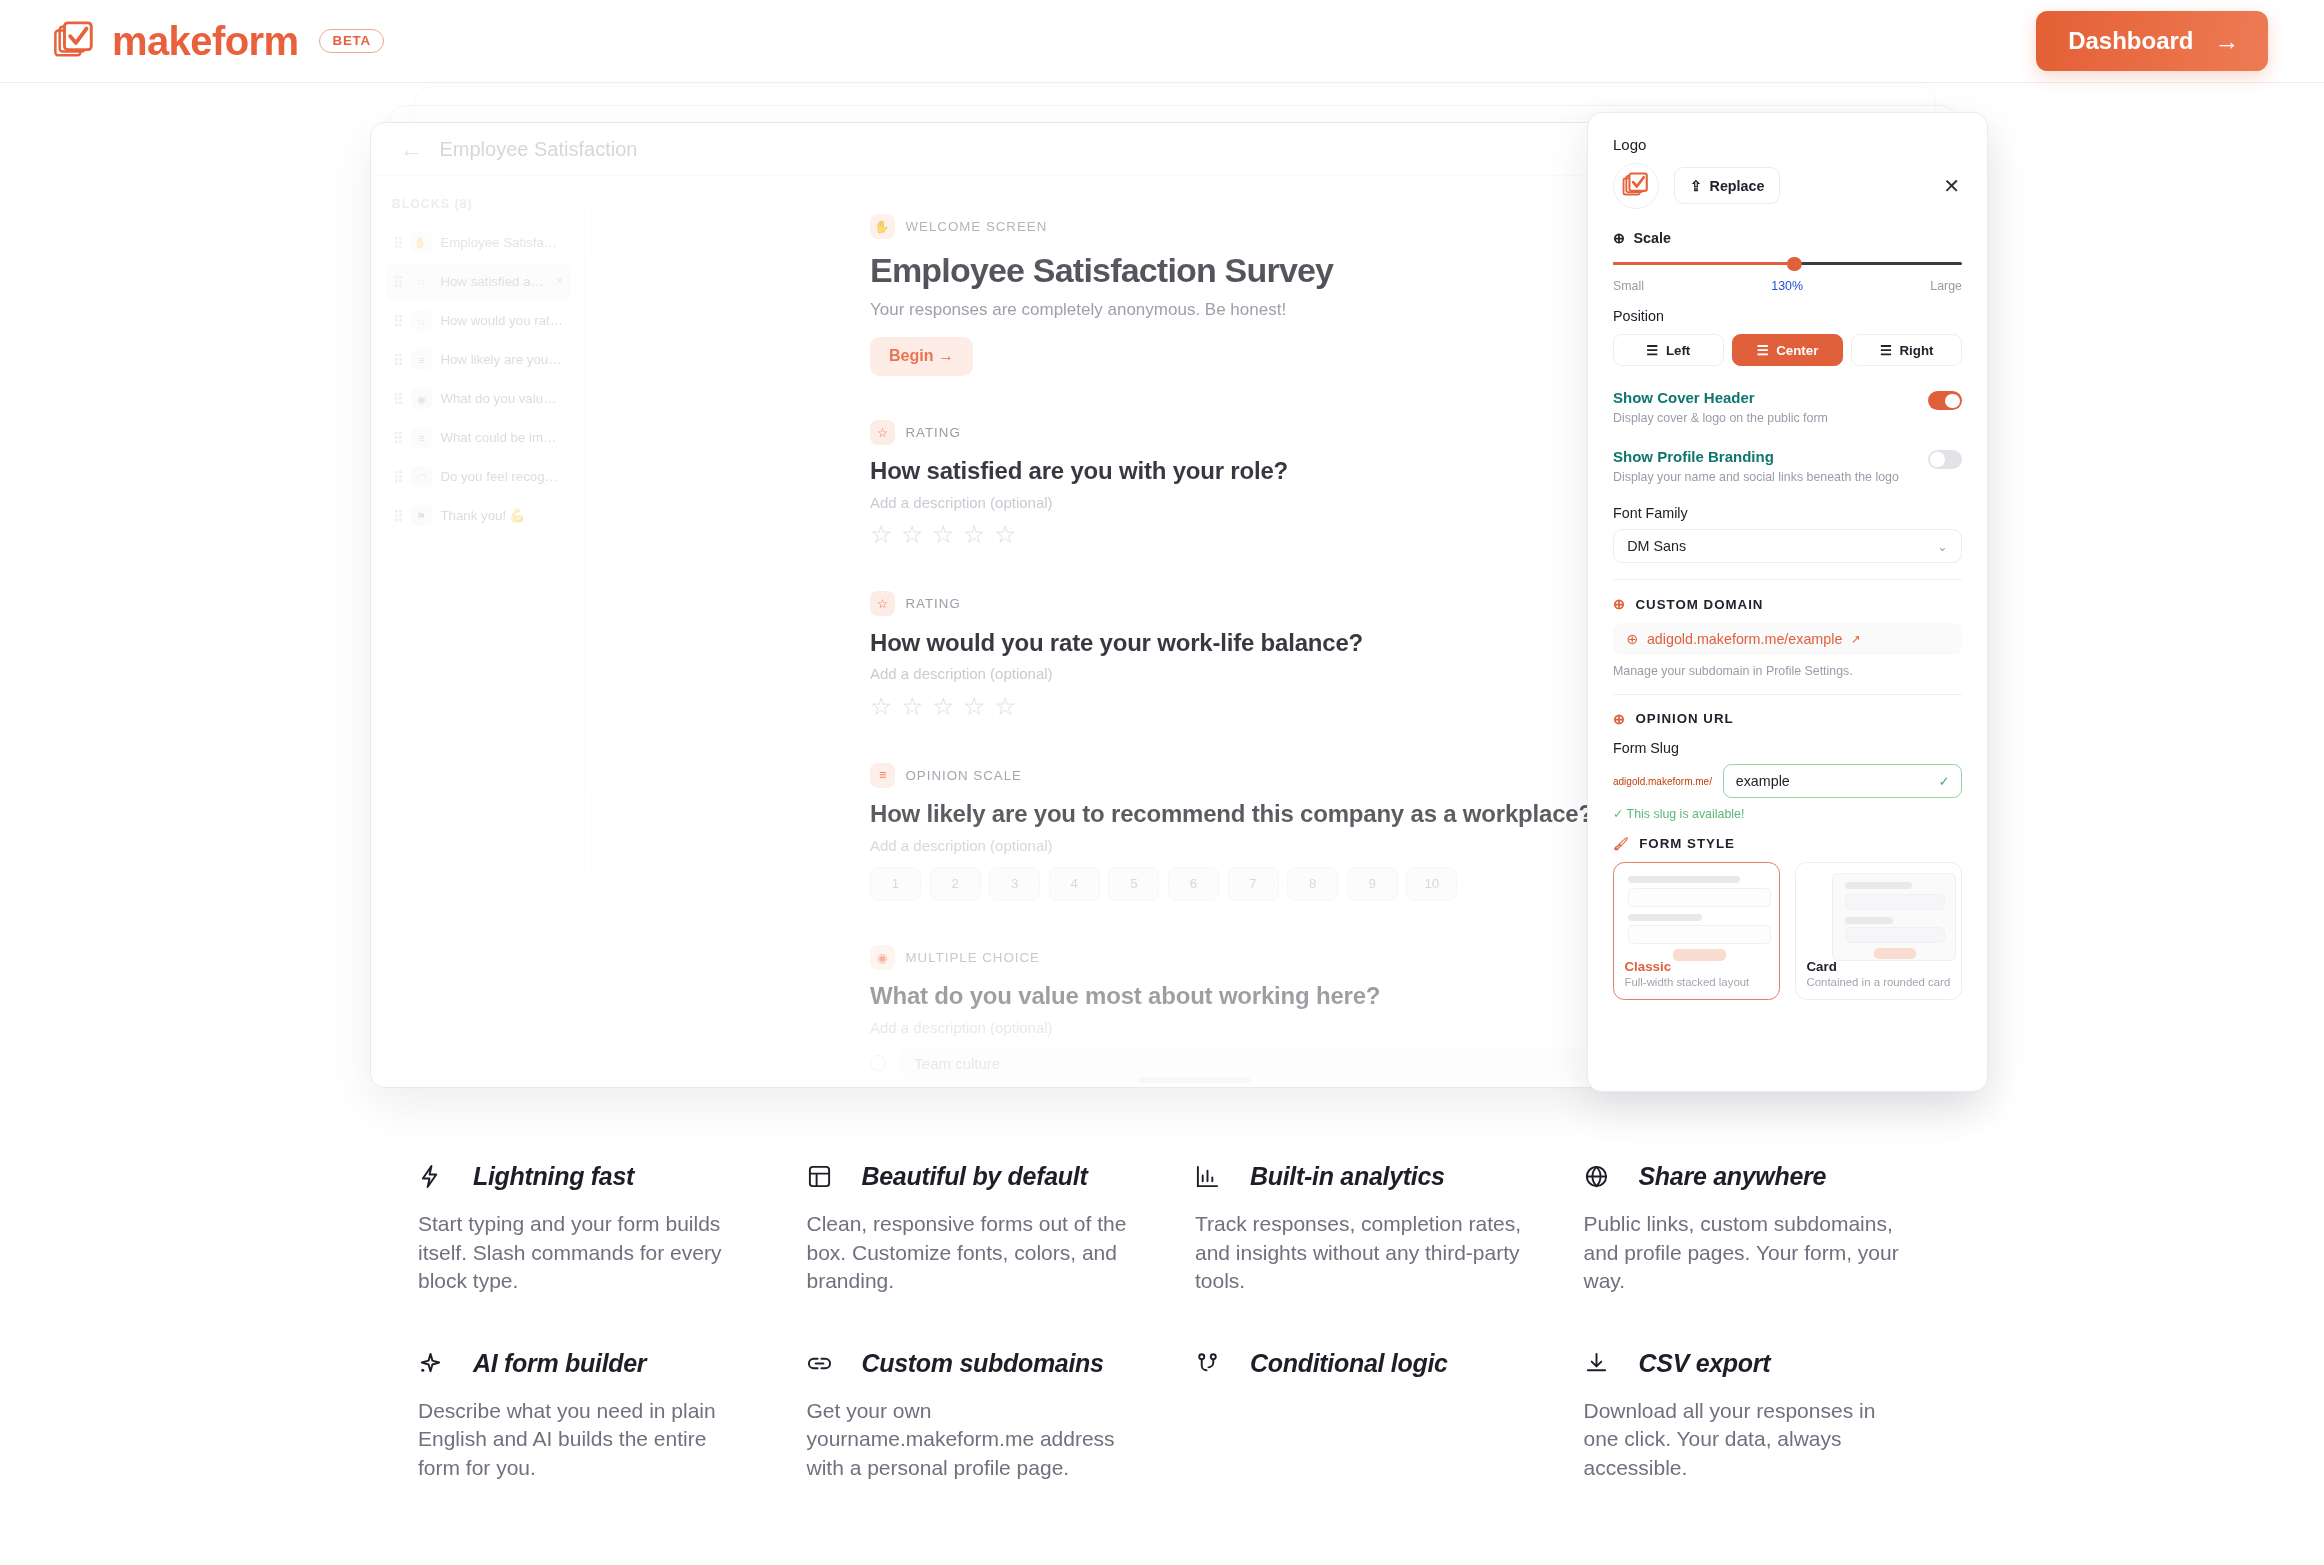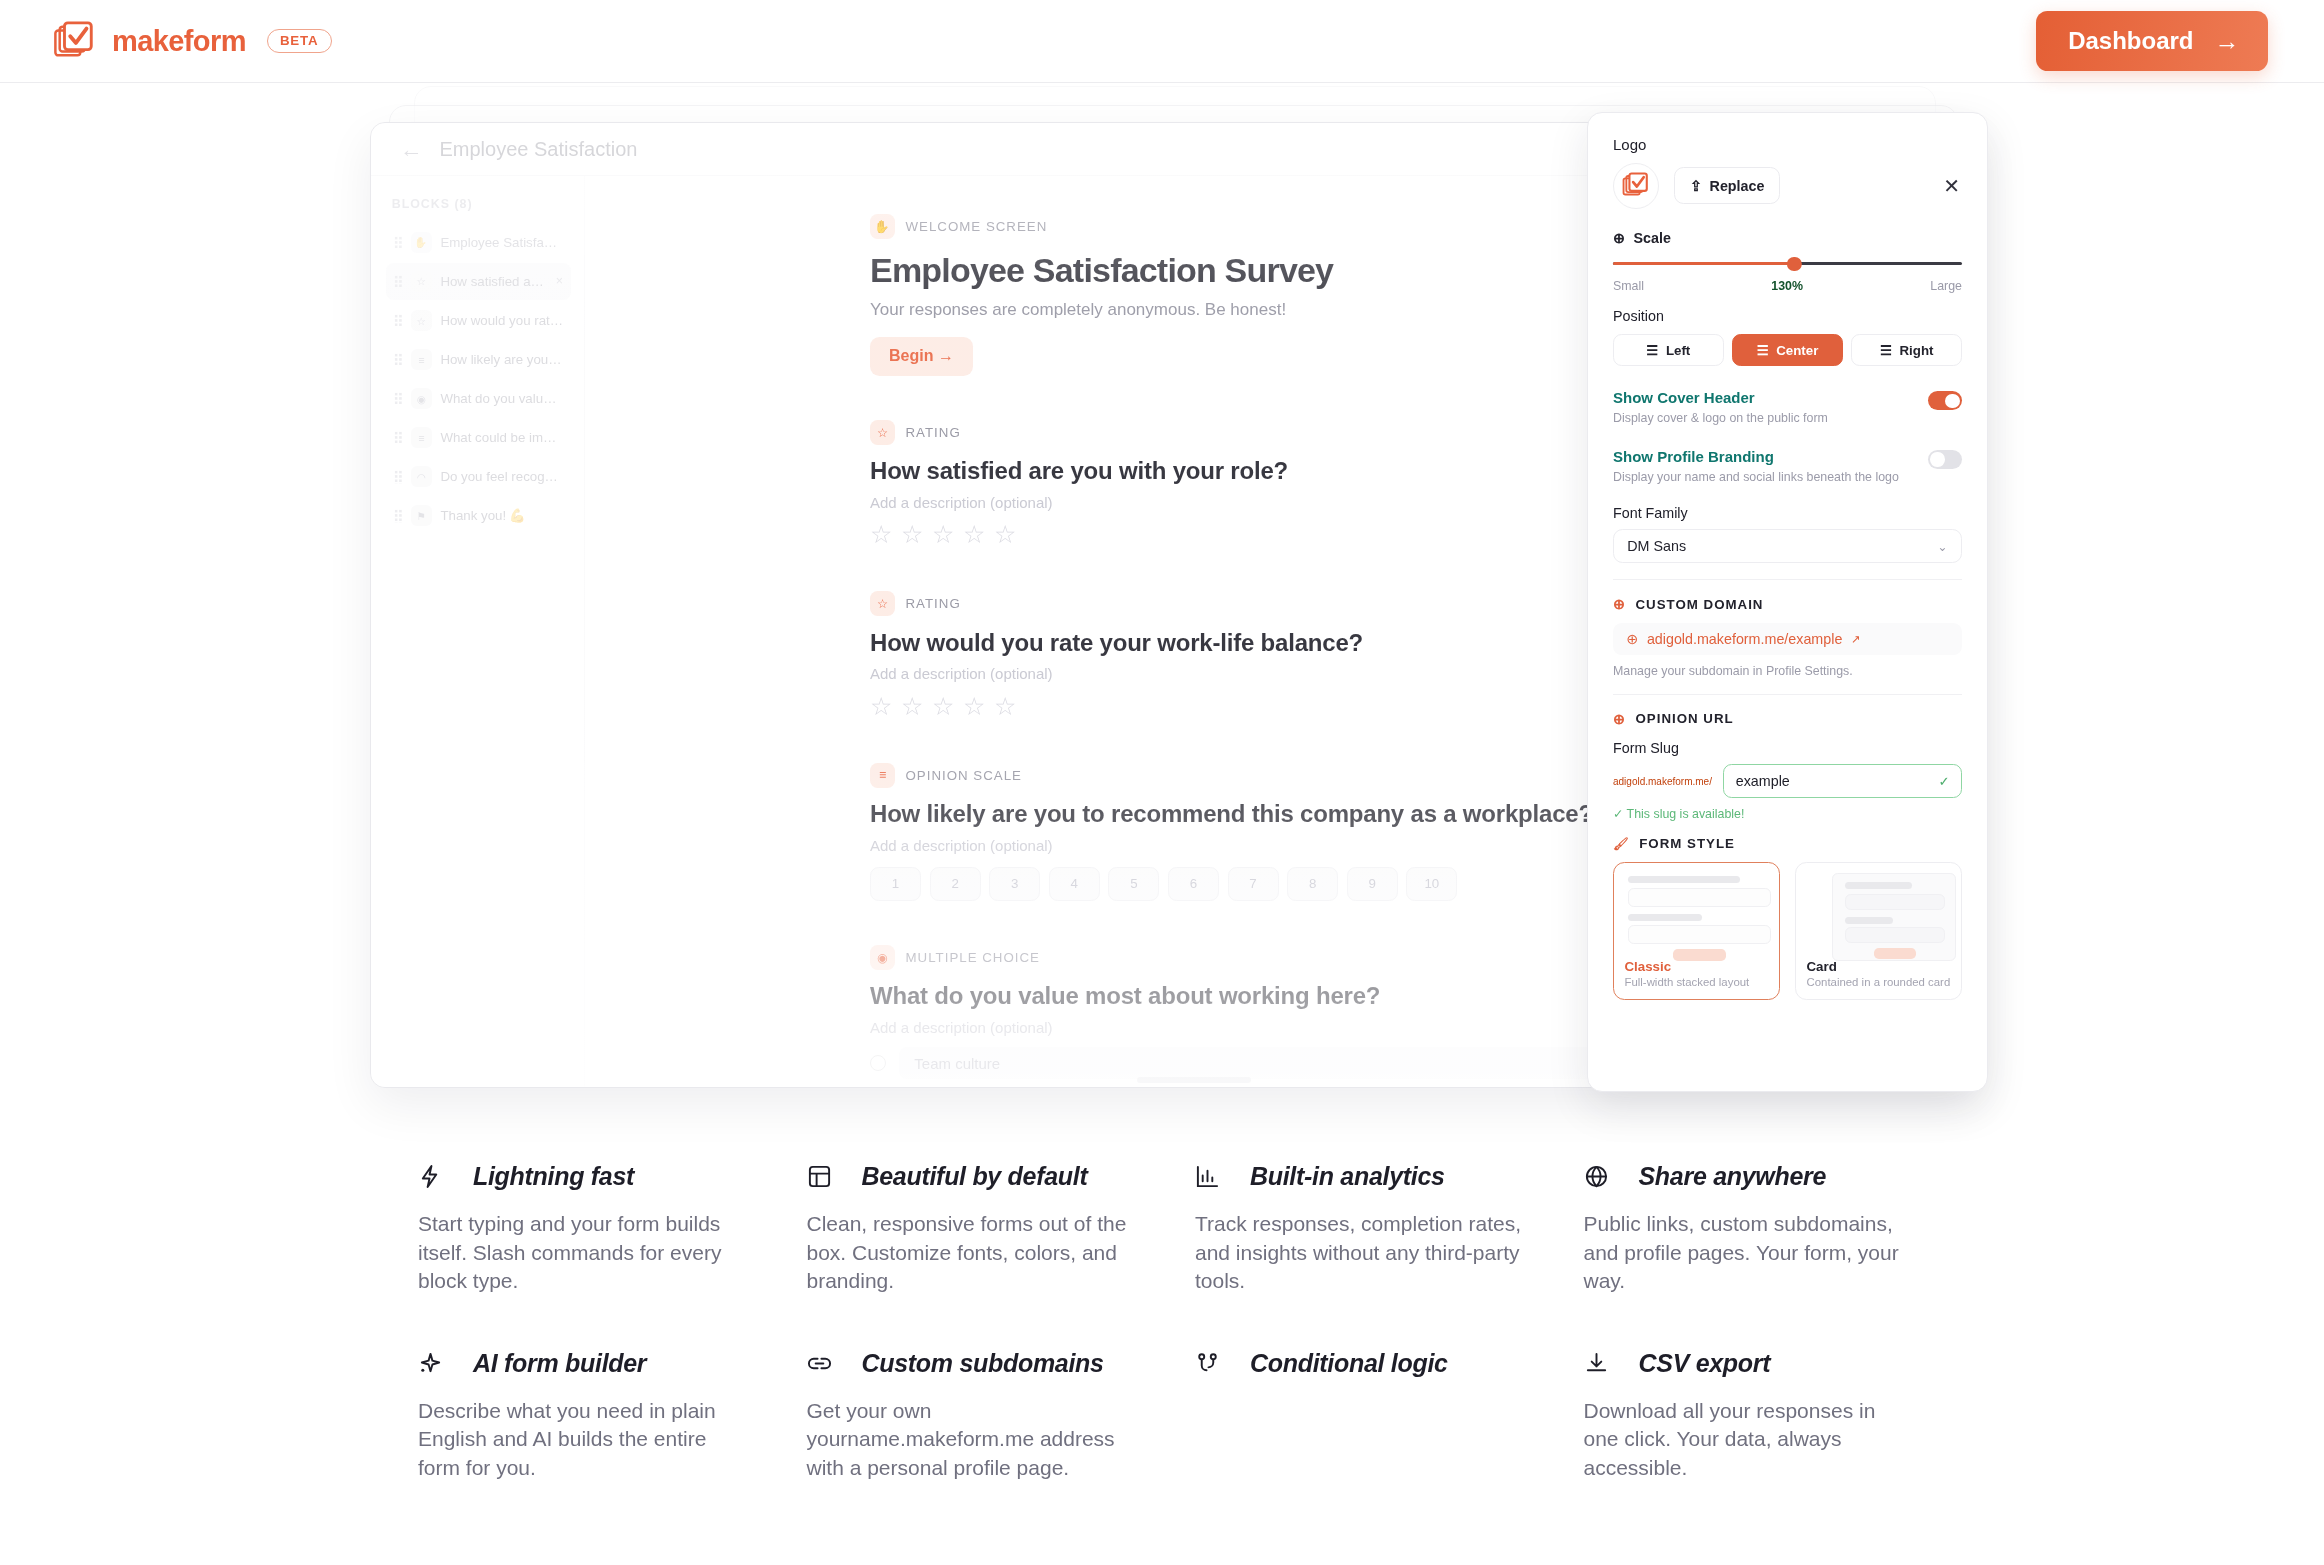--- a/index.html
+++ b/index.html
@@ -16,21 +16,21 @@
     width: 2325px; height: 83px;
     background: #ffffff;
     border-bottom: 1px solid #ececef;
     display: flex; align-items: center; justify-content: space-between;
     padding: 0 57px 0 53px;
     z-index: 40;
   }
   .brand { display: flex; align-items: center; gap: 15px; }
   .brand-mark { width: 44px; height: 44px; display: block; }
   .brand-word {
-    font-size: 29px; font-weight: 700; color: #E8613C;
+    font-size: 40px; font-weight: 700; color: #E8613C;
     letter-spacing: -0.6px;
   }
   .beta-pill {
     border: 1.4px solid #F0A48C; color: #E8613C;
     border-radius: 950px; padding: 2.9px 12.4px 3.8px;
     font-size: 13.3px; font-weight: 600; letter-spacing: 0.8px;
     margin-left: 5.7px;
   }
   .dash-btn {
     display: flex; align-items: center; gap: 21px;
@@ -210,21 +210,21 @@
     background: #E0603C; border-radius: 2.9px;
   }
   .slider-knob {
     position: absolute; top: 0; width: 14.3px; height: 14.3px; border-radius: 50%;
     background: #E0603C; transform: translateX(-50%); cursor: pointer;
   }
   .slider-legend {
     display: flex; justify-content: space-between; margin-top: 8.6px;
     font-size: 12.4px; color: #9a9aa8;
   }
-  .slider-legend .mid { color: #14532d; font-weight: bold; }
+  .slider-legend .mid { color: #1d4ed8; }
   .pos-row { display: flex; gap: 8.6px; margin-top: 10.5px; }
   .pos-btn {
     flex: 1; height: 32px; border: 1px solid #ededf1; background: #fff;
     border-radius: 8.6px; cursor: pointer;
     display: flex; align-items: center; justify-content: center; gap: 7.6px;
     font-size: 13.3px; font-weight: 600; color: #23232d;
     font-family: "Liberation Sans", sans-serif;
   }
   .pos-btn.sel { background: #E0603C; color: #fff; border-color: #E0603C; }
   .toggle-row {

